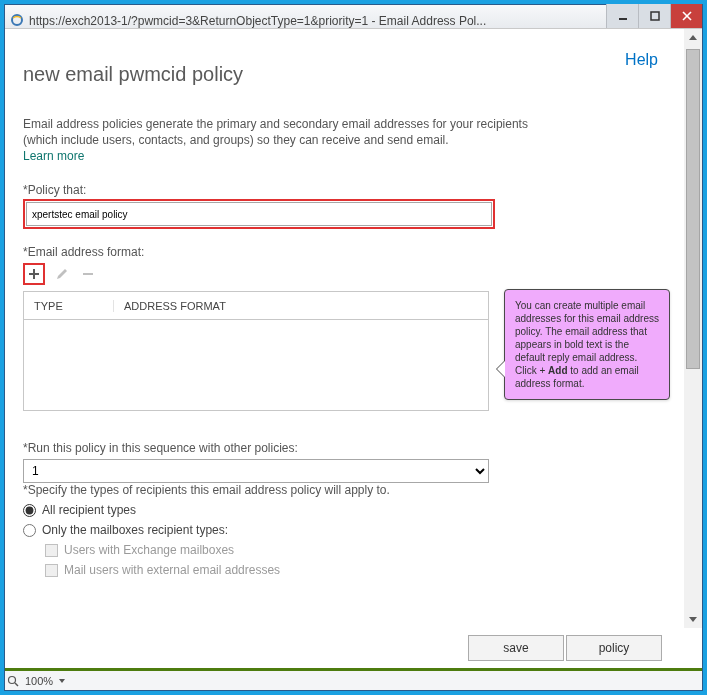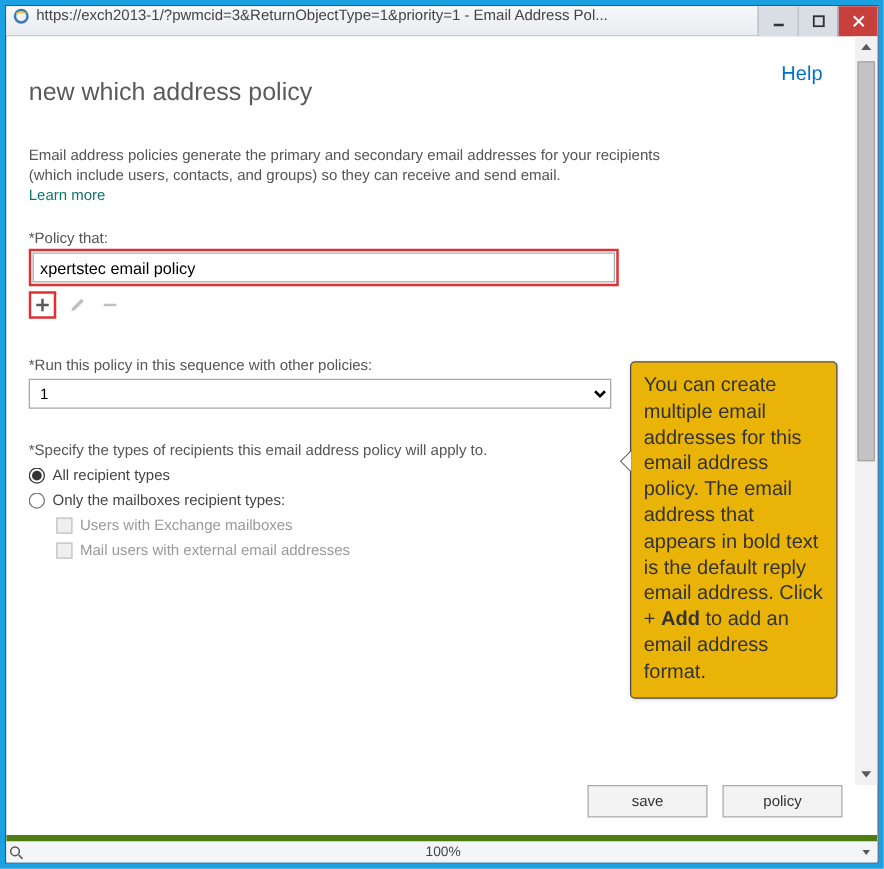--- a/index.html
+++ b/index.html
@@ -1,59 +1,59 @@
 <!DOCTYPE html>
 <html><head>
   <meta charset="utf-8">
   <style>
     * { box-sizing: border-box; margin: 0; padding: 0; }
     body { font-family: "Segoe UI", Arial, sans-serif; font-size: 12px; background: #1ba1e2; width: 707px; height: 695px; overflow: hidden; color: #333; }
     .window { position: absolute; top: 4px; left: 4px; right: 4px; bottom: 4px; background: #fff; border: 1px solid #2a5a8a; display: flex; flex-direction: column; }
-    .titlebar { height: 24px; background: linear-gradient(#f7f8fa,#e8ebef); border-bottom: 1px solid #c9c9c9; display: flex; align-items: flex-start; }
+    .titlebar { height: 24px; background: linear-gradient(#f7f8fa,#e8ebef); border-bottom: 1px solid #c9c9c9; display: flex; align-items: flex-end; }
     .tb-icon { width: 16px; height: 16px; margin: 0 4px 0 4px; display:flex; align-items:center; justify-content:center; }
     .tb-url { flex: 1; font-size: 12px; color: #444; white-space: nowrap; overflow: hidden; text-overflow: ellipsis; }
     .winbtns { display: flex; height: 24px; }
     .winbtn { width: 32px; display: flex; align-items: center; justify-content: center; background: #d9dee4; border-left: 1px solid #b8bcc2; cursor: pointer; }
     .winbtn.close { background: #c8403c; }
     .winbtn svg { display:block; }
     .client { flex: 1; display: flex; flex-direction: column; position: relative; overflow: hidden; }
     .content-wrap { flex: 1; display:flex; position: relative; }
     .main { flex: 1; padding: 16px 18px 4px 18px; position: relative; }
     .help { position: absolute; top: 22px; right: 26px; color: #0072c6; font-size: 16px; cursor: pointer; }
     h1.page-title { font-size: 20px; font-weight: 300; color: #5a5a5a; margin: 18px 0 30px 0; }
     .intro { font-size: 12px; color: #555; max-width: 524px; line-height: 1.35; }
     .learn-more { color: #0f766e; cursor: pointer; margin-top: 1px; display:inline-block; }
     .fieldlabel { font-size: 12px; color: #555; margin-top: 20px; margin-bottom: 2px; }
-    .input-text { width: 466px; height: 24px; border: 1px solid #a7a7a7; padding: 2px 5px; font-size: 13px; font-family: inherit; }
+    .input-text { width: 466px; height: 24px; border: 1px solid #a7a7a7; padding: 2px 5px; font-size: 10px; font-family: inherit; }
     .hi-red { border: 2px solid #e03131; padding: 1px; display:inline-block; }
     .hi-red-small { border: 2px solid #e03131; padding: 0; display:inline-flex; }
     .toolbar { margin-top: 4px; display:flex; align-items:center; gap:8px; }
     .tbtn { width: 18px; height: 18px; display:inline-flex; align-items:center; justify-content:center; color:#6f6f6f; cursor:pointer; }
     .tbtn.disabled { color:#b8b8b8; cursor:default; }
     .tablebox { width: 466px; margin-top: 6px; border: 1px solid #c7c7c7; }
     .thead { display:flex; height: 28px; align-items:center; border-bottom:1px solid #c7c7c7; font-size: 11px; color:#444; }
     .thead .col1 { width: 90px; padding-left: 10px; border-right:1px solid #e3e3e3; }
     .thead .col2 { flex:1; padding-left: 10px; }
     .tbody { height: 90px; }
     .select-row { margin-top: 4px; }
     select.seq { width: 466px; height: 24px; border:1px solid #a7a7a7; font-size:12px; padding-left:4px; background:#fff; }
     .radio-row, .check-row { display:flex; align-items:center; gap:6px; margin-top:6px; font-size:12px; color:#444; }
     .check-indent { margin-left: 22px; }
     .checkbox-disabled { display:inline-block; width:13px; height:13px; border:1px solid #c0c0c0; background:#efefef; }
     .disabled-text { color:#9a9a9a; }
-    .callout { position:absolute; top: 260px; right: 14px; width: 166px; background:#eab308; border:1px solid #4a4a4a; border-radius:4px; padding:9px 10px; font-size:16px; color:#333; line-height:1.3; box-shadow:0 1px 3px rgba(0,0,0,0.15); }
+    .callout { position:absolute; top: 260px; right: 14px; width: 166px; background:#f0abfc; border:1px solid #4a4a4a; border-radius:4px; padding:9px 10px; font-size:10px; color:#333; line-height:1.3; box-shadow:0 1px 3px rgba(0,0,0,0.15); }
     .callout-arrow { position:absolute; left:-9px; top:70px; width:0; height:0; border-top:9px solid transparent; border-bottom:9px solid transparent; border-right:9px solid #4a4a4a; }
     .callout-arrow::after { content:""; position:absolute; left:1px; top:-8px; width:0;height:0; border-top:8px solid transparent; border-bottom:8px solid transparent; border-right:8px solid #fff;}
     .scrollbar { width: 18px; background:#f1f1f1; display:flex; flex-direction:column; align-items:center; }
     .sbarrow { width:18px; height:18px; display:flex; align-items:center; justify-content:center; color:#5a5a5a; cursor:pointer; }
     .sbthumb { width:14px; flex-basis: 320px; margin-top:2px; background:#c3c3c3; border:1px solid #a5a5a5; }
     .sbfill { flex:1; }
-    .footer { height: 40px; display:flex; justify-content:flex-end; padding-right: 28px; gap:12px; }
+    .footer { height: 40px; display:flex; align-items:center; justify-content:flex-end; padding-right: 40px; gap:2px; }
     .btn { width: 96px; height: 26px; border:1px solid #ababab; background:#f3f3f3; font-size:12px; color:#333; cursor:pointer; }
-    .statusbar { height: 22px; border-top:5px solid #4d7c0f; background:#f4f5f7; display:flex; align-items:center; justify-content:space-between; padding-right:6px; gap:4px; font-size:11px; color:#444; }
+    .statusbar { height: 22px; border-top:3px solid #4d7c0f; background:#f4f5f7; display:flex; align-items:center; justify-content:flex-start; padding-right:6px; gap:4px; font-size:11px; color:#444; }
     .statusbar .zoom-icon { display:inline-flex; align-items:center; justify-content:center; width:16px; height:16px; }
     .dd-arrow { display:inline-block; width:0;height:0; border-left:3px solid transparent; border-right:3px solid transparent; border-top:4px solid #555; margin-left:2px; }
     input[type=radio]{ accent-color:#333; }
   </style>
 </head>
 <body>
 
 <div class="window">
   <div class="titlebar">
     <span class="tb-icon">
@@ -80,29 +80,30 @@
             <line x1="9" y1="1" x2="1" y2="9" stroke="#fff" stroke-width="1.6"></line>
           </svg>
         </div>
     </div>
   </div>
 
   <div class="client">
     <div class="content-wrap">
       <div class="main">
         <span class="help">Help</span>
-        <h1 class="page-title">new which address policy</h1>
+        <h1 class="page-title">new email pwmcid policy</h1>
         <p class="intro">Email address policies generate the primary and secondary email addresses for your recipients (which include users, contacts, and groups) so they can receive and send email.</p>
         <a class="learn-more">Learn more</a>
 
         <div class="fieldlabel">*Policy that:</div>
         <span class="hi-red">
           <input class="input-text" type="text" value="xpertstec email policy" style="">
         </span>
 
+        <div class="fieldlabel" style="margin-top:16px">*Email address format:</div>
         <div class="toolbar">
           <span class="hi-red-small">
             <span class="tbtn">
               <svg width="14" height="14">
                   <line x1="7" y1="2" x2="7" y2="12" stroke="#5a5a5a" stroke-width="2"></line>
                   <line x1="2" y1="7" x2="12" y2="7" stroke="#5a5a5a" stroke-width="2"></line>
                 </svg>
             </span>
           </span>
           <span class="tbtn disabled">
@@ -110,29 +111,36 @@
                 <path d="M2 12 L3 9 L10 2 L12 4 L5 11 Z" fill="#c0c0c0"></path>
               </svg>
           </span>
           <span class="tbtn disabled">
             <svg width="14" height="14">
                 <line x1="2" y1="7" x2="12" y2="7" stroke="#c0c0c0" stroke-width="2"></line>
               </svg>
           </span>
         </div>
 
+        <div class="tablebox">
+          <div class="thead">
+            <div class="col1">TYPE</div>
+            <div class="col2">ADDRESS FORMAT</div>
+          </div>
+          <div class="tbody"></div>
+        </div>
 
         <div class="fieldlabel" style="margin-top:30px">*Run this policy in this sequence with other policies:</div>
         <div class="select-row">
           <select class="seq">
             <option>1</option>
           </select>
         </div>
 
-        <div class="fieldlabel" style="margin-top:26px">*Specify the types of recipients this email address policy will apply to.</div>
+        <div class="fieldlabel" style="margin-top:0">*Specify the types of recipients this email address policy will apply to.</div>
         <label class="radio-row">
           <input type="radio" name="rt" checked="" style="">
           <span>All recipient types</span>
         </label>
         <label class="radio-row">
           <input type="radio" name="rt" style="">
           <span>Only the mailboxes recipient types:</span>
         </label>
         <div class="check-row check-indent">
           <span class="checkbox-disabled"></span>

